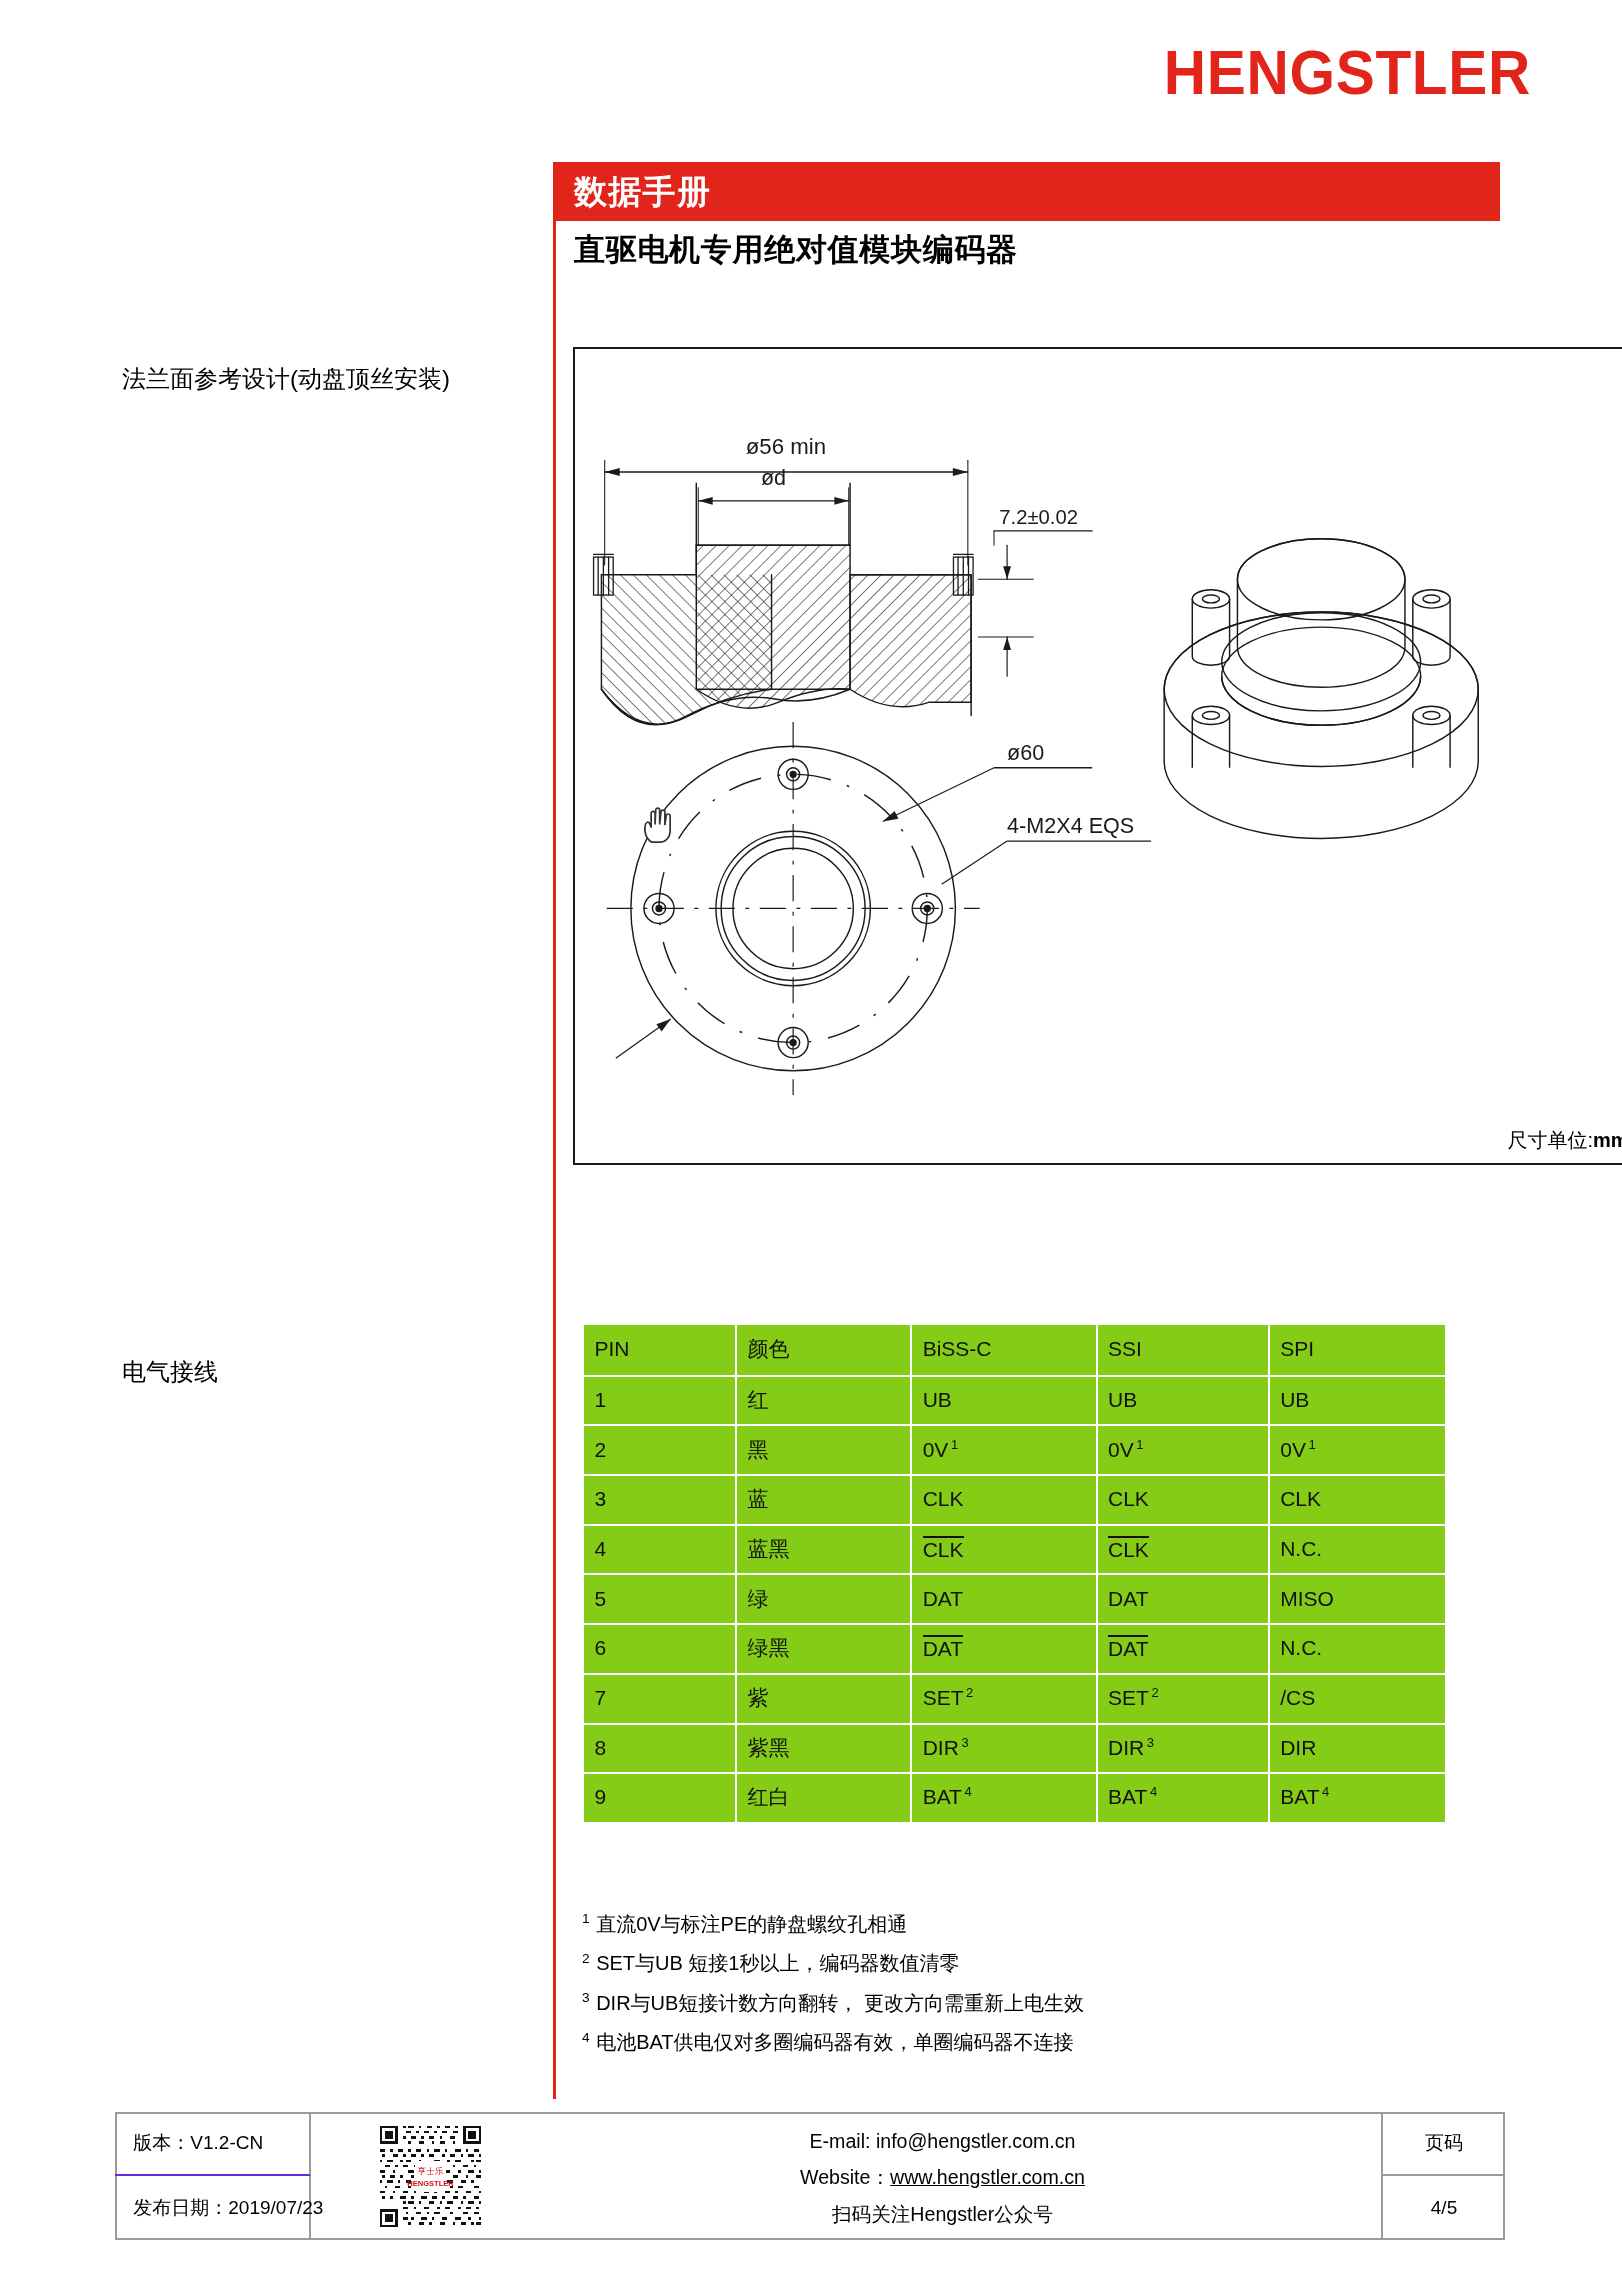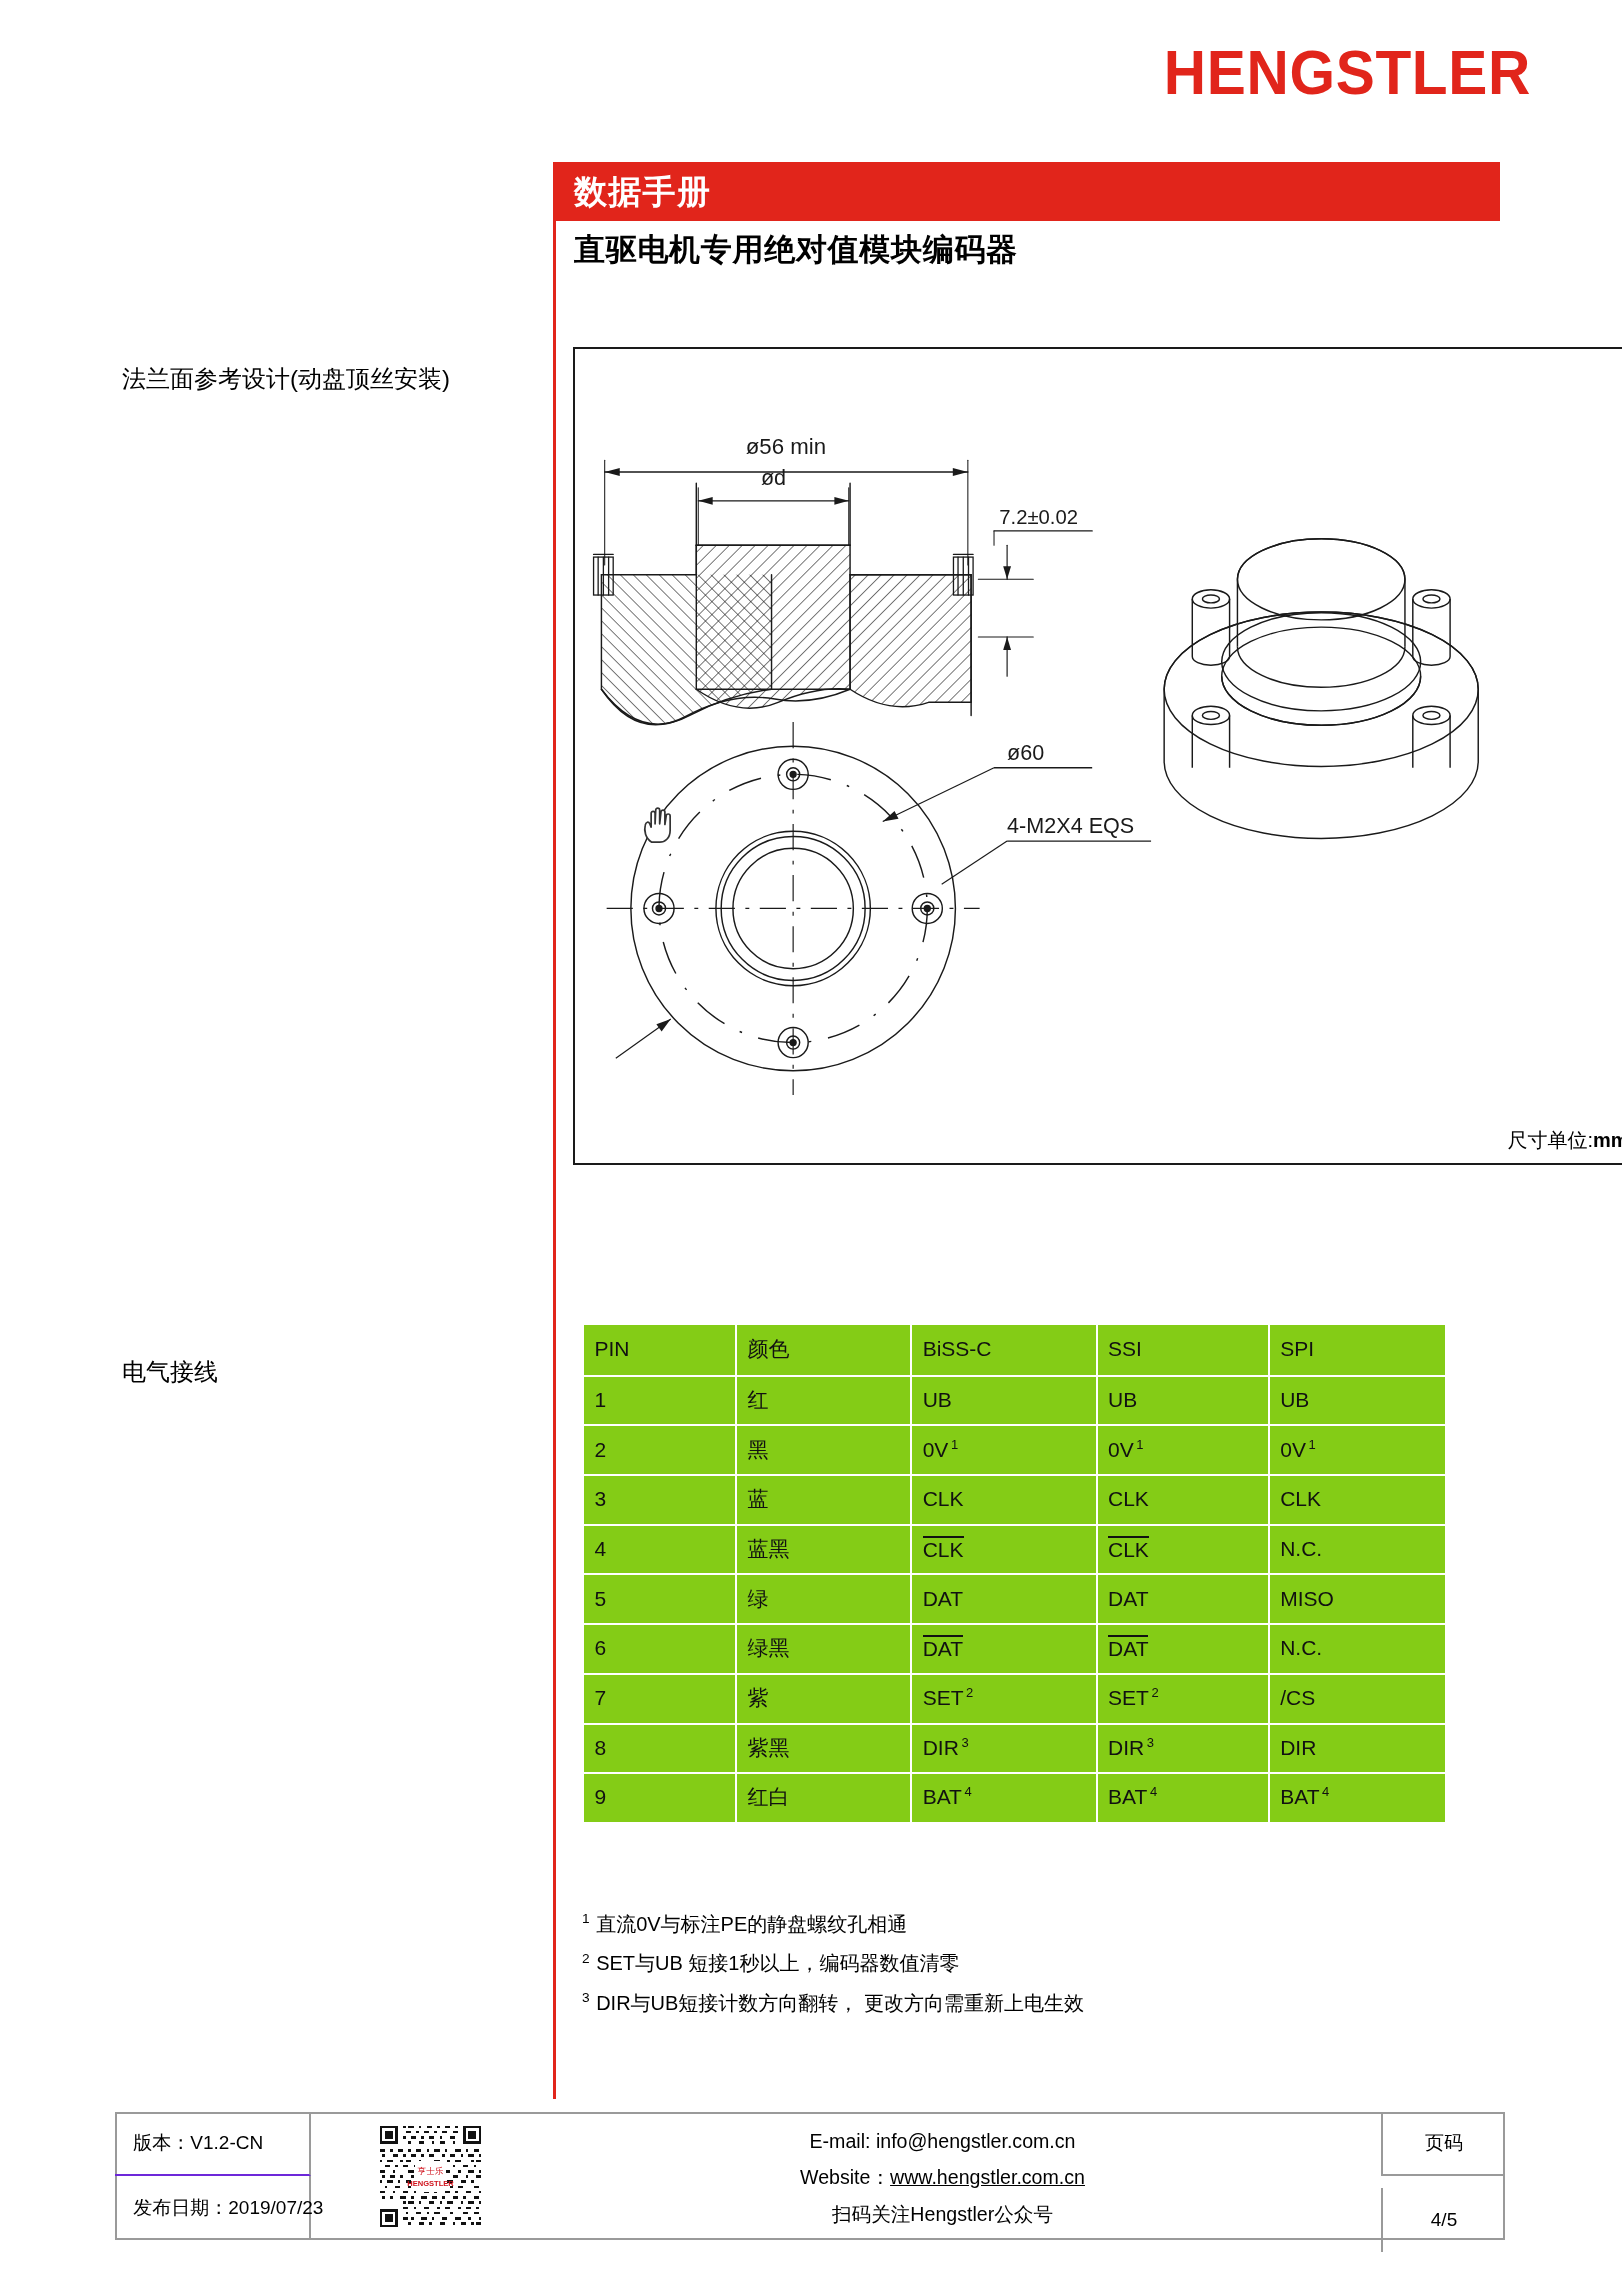--- a/index.html
+++ b/index.html
@@ -104,21 +104,21 @@
     position:absolute;left:115px;top:2112px;width:1390px;height:128px;
   }
   #footer .grid{
     position:absolute;inset:0;
     border:2px solid #9a9a9a;box-sizing:border-box;
   }
   .fcell{position:absolute;box-sizing:border-box;font-size:19px;color:#000;}
   #f-ver   {left:0;   top:0;    width:196px;height:50%;border-right:2px solid #9a9a9a;border-bottom:2px solid #6d28d9;}
   #f-date  {left:0;   top:50%;  width:196px;height:50%;border-right:2px solid #9a9a9a;}
   #f-page-l{right:0;  top:0;    width:124px;height:50%;border-left:2px solid #9a9a9a;border-bottom:2px solid #9a9a9a;}
-  #f-page-v{right:0;  top:50%;  width:124px;height:50%;border-left:2px solid #9a9a9a;margin-top:12px;}
+  #f-page-v{right:0;  top:50%;  width:124px;height:50%;border-left:2px solid #9a9a9a;}
   .fcell .pad{position:absolute;left:18.3px;top:50%;transform:translateY(-50%);white-space:nowrap;}
   .fcell .ctr{position:absolute;left:0;right:0;top:50%;transform:translateY(-50%);text-align:center;white-space:nowrap;}
   #f-qr{position:absolute;left:262px;top:10.5px;width:107px;height:107px;}
   #f-contact{
     position:absolute;left:393px;top:3px;right:128px;height:100%;
     display:flex;flex-direction:column;align-items:center;justify-content:center;
     gap:10.5px;
   }
   #f-contact div{font-size:19.6px;color:#000;white-space:nowrap;}
   #f-contact .lnk{text-decoration:underline;}
@@ -379,20 +379,21 @@
           <td><span>BAT</span><sup>4</sup></td>
           <td><span>BAT</span><sup>4</sup></td>
         </tr>
       </tbody>
   </table>
 
   <div id="notes">
       <div class="note"><span class="n">1</span><span>直流0V与标注PE的静盘螺纹孔相通</span></div>
       <div class="note"><span class="n">2</span><span>SET与UB 短接1秒以上，编码器数值清零</span></div>
       <div class="note"><span class="n">3</span><span>DIR与UB短接计数方向翻转， 更改方向需重新上电生效</span></div>
+      <div class="note"><span class="n">4</span><span>电池BAT供电仅对多圈编码器有效，单圈编码器不连接</span></div>
     </div>
 
   <div id="footer">
     <div class="grid"></div>
 
     <div class="fcell" id="f-ver">
       <span class="pad">版本：V1.2-CN</span>
     </div>
     <div class="fcell" id="f-date">
       <span class="pad">发布日期：2019/07/23</span>

